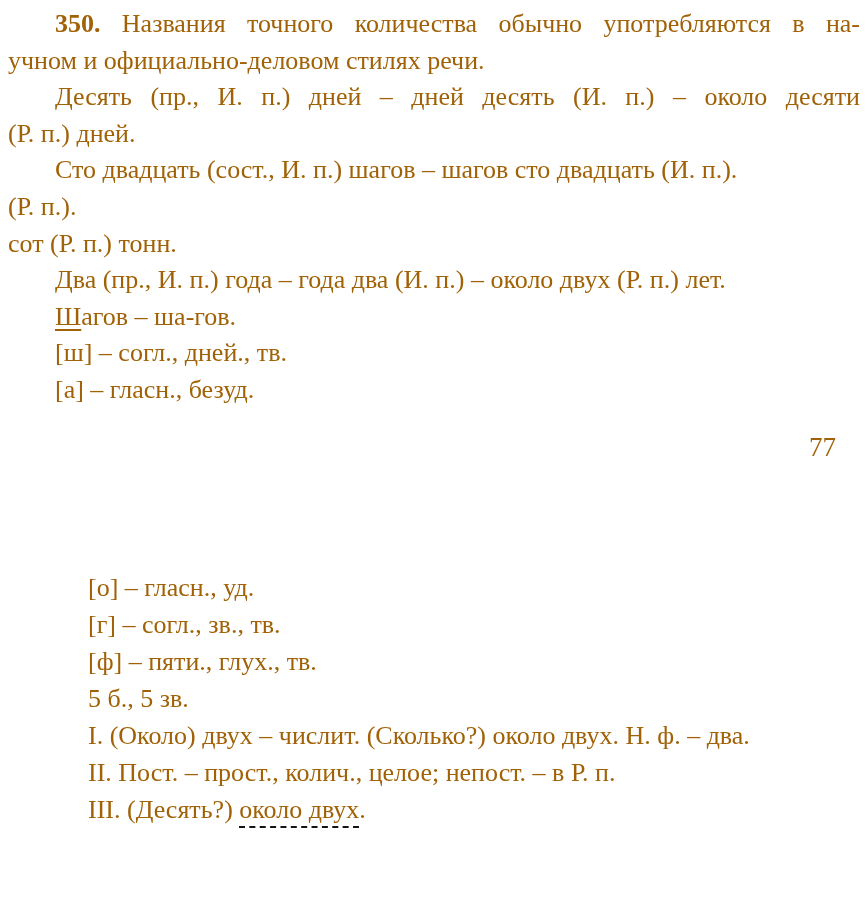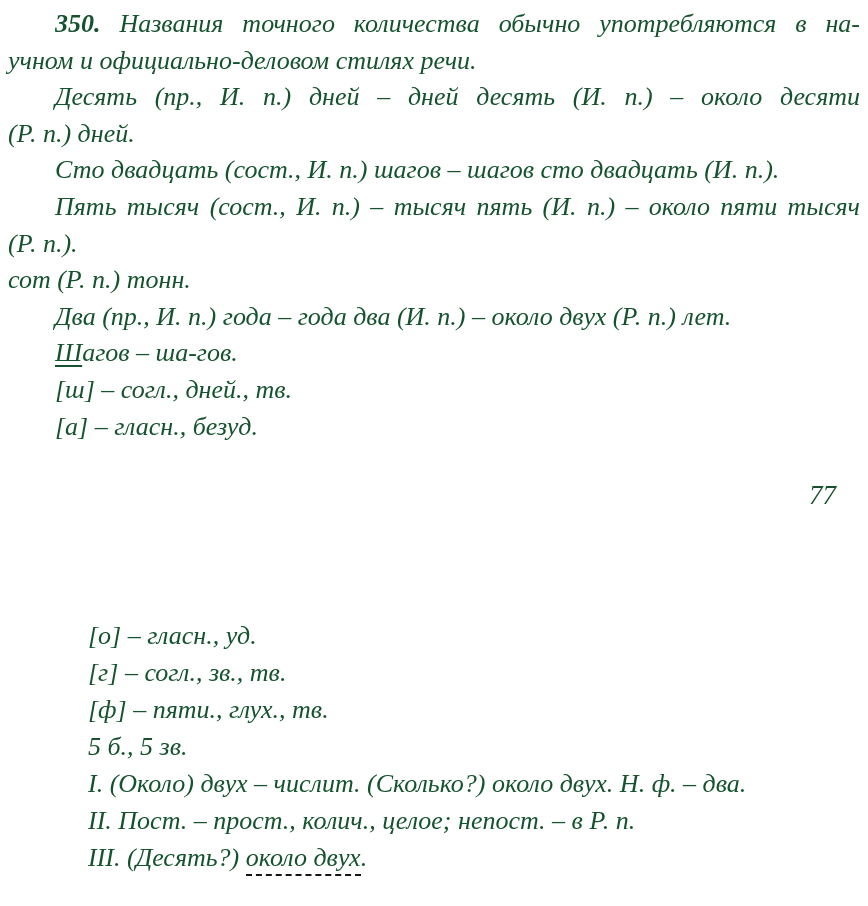--- a/index.html
+++ b/index.html
@@ -7,26 +7,25 @@
     padding: 0;
     background: #ffffff;
   }
   body {
     width: 868px;
     height: 906px;
     overflow: hidden;
   }
   .page {
     font-family: "Liberation Serif", "DejaVu Serif", serif;
-    color: #14532d;
+    color: #a16207;
     font-size: 26px;
     width: 868px;
     height: 906px;
     background: #ffffff;
-    font-style: italic;
   }
   .top-block {
     padding: 6px 8px 0 8px;
   }
   .top-block .line {
     line-height: 36.6px;
     min-height: 36.6px;
     text-align: left;
   }
   .indent {
@@ -44,21 +43,21 @@
     text-decoration-thickness: 2px;
     text-underline-offset: 4px;
   }
   .u-dashed {
     border-bottom: 2px dashed #141414;
     padding-bottom: 2px;
   }
   .page-number {
     text-align: right;
     padding-right: 32px;
-    margin-top: 32px;
+    margin-top: 20px;
     line-height: 36px;
     font-size: 27px;
   }
   .bottom-block {
     margin-top: 104px;
     padding-left: 88px;
     padding-right: 10px;
   }
   .bottom-block .line {
     line-height: 37px;
@@ -72,21 +71,20 @@
 
   <section class="top-block">
 
     <div class="line indent justify"><span class="bold">350.</span> <span>Названия точного количества обычно употребляются в на-</span></div>
 
     <div class="line">учном и официально-деловом стилях речи.</div>
 
     <div class="line indent justify">Десять (пр., И. п.) дней – дней десять (И. п.) – около десяти</div>
     <div class="line">(Р. п.) дней.</div>
     <div class="line indent">Сто двадцать (сост., И. п.) шагов – шагов сто двадцать (И. п.).</div>
-    <div class="line indent justify">Пять тысяч (сост., И. п.) – тысяч пять (И. п.) – около пяти тысяч</div>
     <div class="line">(Р. п.).</div>
     <div class="line">сот (Р. п.) тонн.</div>
     <div class="line indent">Два (пр., И. п.) года – года два (И. п.) – около двух (Р. п.) лет.</div>
 
     <div class="line indent"><span class="u-solid">Ш</span><span>агов – ша-гов.</span></div>
 
     <div class="line indent">[ш] – согл., дней., тв.</div>
     <div class="line indent">[а] – гласн., безуд.</div>
 
   </section>

